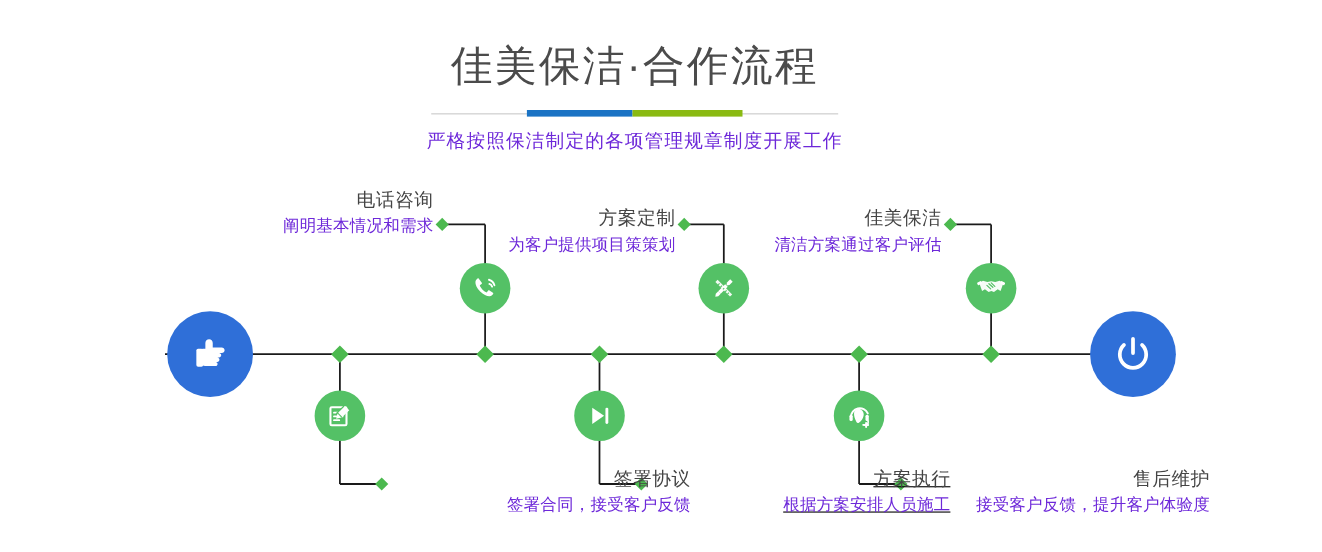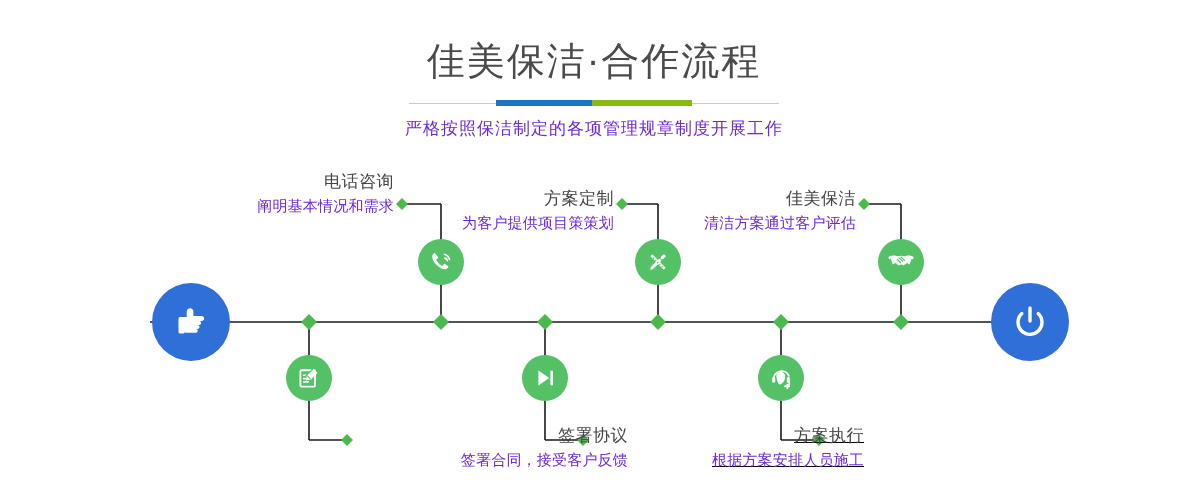--- a/index.html
+++ b/index.html
@@ -14,21 +14,21 @@
     position: relative;
     width: 1202px;
     height: 502px;
     background: #ffffff;
     overflow: hidden;
   }
 
   
   .header {
     position: absolute;
-    left: 17px;
+    left: 0;
     top: 0;
     width: 1154px;
     text-align: center;
   }
   .page-title {
     margin: 0;
     padding-top: 38px;
     font-size: 38px;
     font-weight: normal;
     letter-spacing: 2px;
@@ -309,14 +309,18 @@
   <div class="lbl below" style="left:358px; top:424px;">
     <span class="title">签署协议</span>
     <span class="desc">签署合同，接受客户反馈</span>
   </div>
 
   <div class="lbl below" style="left:594px; top:424px;text-decoration:underline;">
     <span class="title">方案执行</span>
     <span class="desc">根据方案安排人员施工</span>
   </div>
 
+  <div class="lbl below" style="left:830px; top:424px;">
+    <span class="title">售后维护</span>
+    <span class="desc">接受客户反馈，提升客户体验度</span>
+  </div>
 
 </div>
 
 </body></html>

